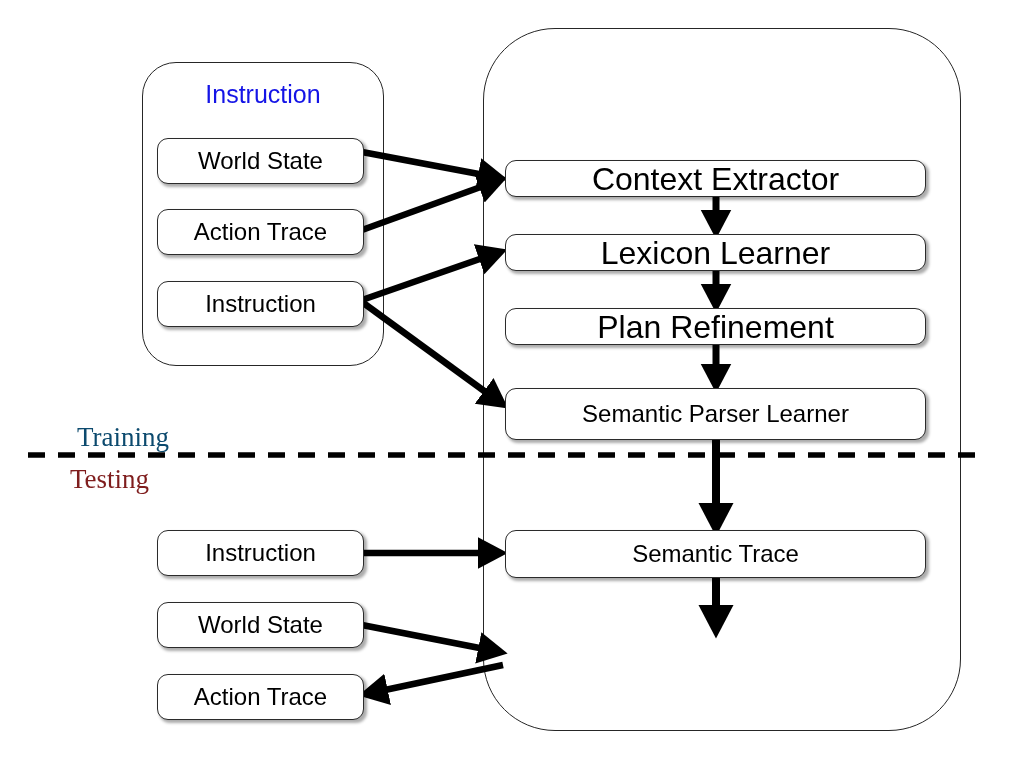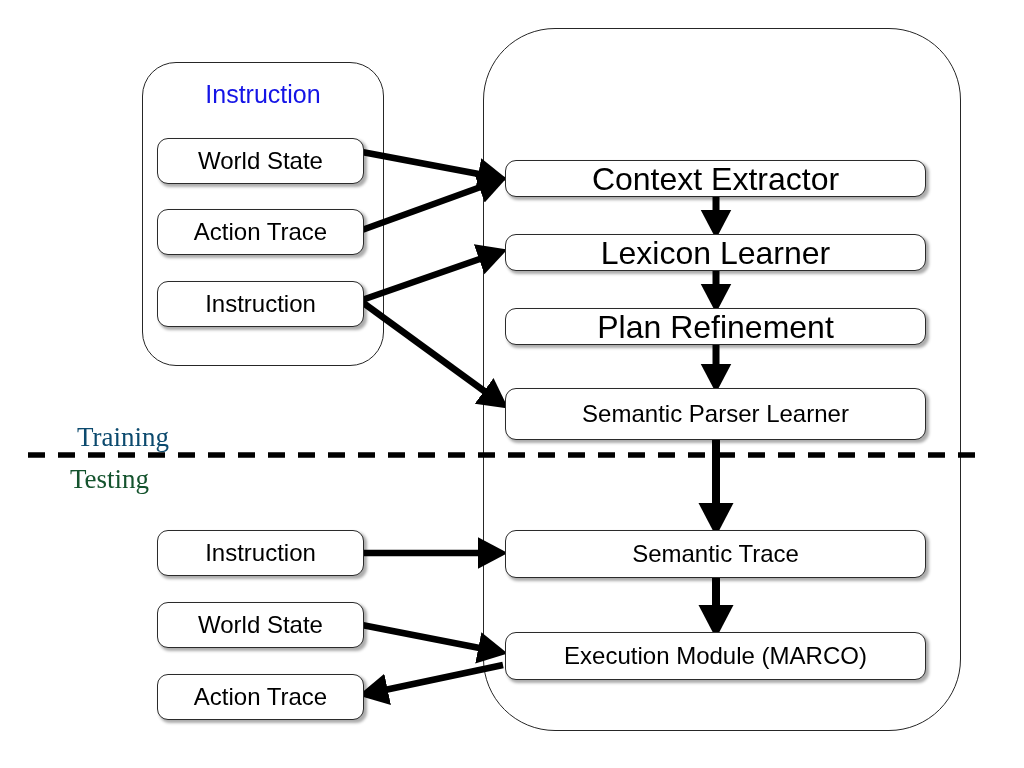--- a/index.html
+++ b/index.html
@@ -104,21 +104,21 @@
   #node-sparser  { top: 530px; height: 48px; }
   #node-exec     { top: 632px; height: 48px; }
   
   .phase-label {
     position: absolute;
     font-family: "Liberation Serif", serif;
     font-size: 27px;
     line-height: 1;
   }
   #phase-training { left: 70px; top: 424px; color: #0c4a6e; margin-left: 7px; }
-  #phase-testing  { left: 70px; top: 466px; color: #14532d; }
+  #phase-testing  { left: 70px; top: 466px; color: #7f1d1d; }
 </style>
 </head>
 <body>
 
 <div id="canvas">
 
   <div class="group-box" id="observation-group"></div>
   <div class="group-box" id="learning-group"></div>
 
   <div class="group-title" id="observation-title">Instruction</div>
@@ -154,21 +154,20 @@
 
   <div class="node left-node" id="node-obs-world">World State</div>
   <div class="node left-node" id="node-obs-action">Action Trace</div>
   <div class="node left-node" id="node-obs-instr">Instruction</div>
 
   <div class="node right-node node-sm" id="node-context">Context Extractor</div>
   <div class="node right-node node-sm" id="node-lexicon">Lexicon Learner</div>
   <div class="node right-node node-sm" id="node-plan">Plan Refinement</div>
   <div class="node right-node" id="node-splearn">Semantic Parser Learner</div>
   <div class="node right-node" id="node-sparser">Semantic Trace</div>
-  <div class="node right-node" id="node-exec">Execution Module (MARCO)</div>
 
   <div class="node left-node" id="node-test-instr">Instruction</div>
   <div class="node left-node" id="node-test-world">World State</div>
   <div class="node left-node" id="node-test-action">Action Trace</div>
 
   <div class="phase-label" id="phase-training">Training</div>
   <div class="phase-label" id="phase-testing">Testing</div>
 
 </div>
 

